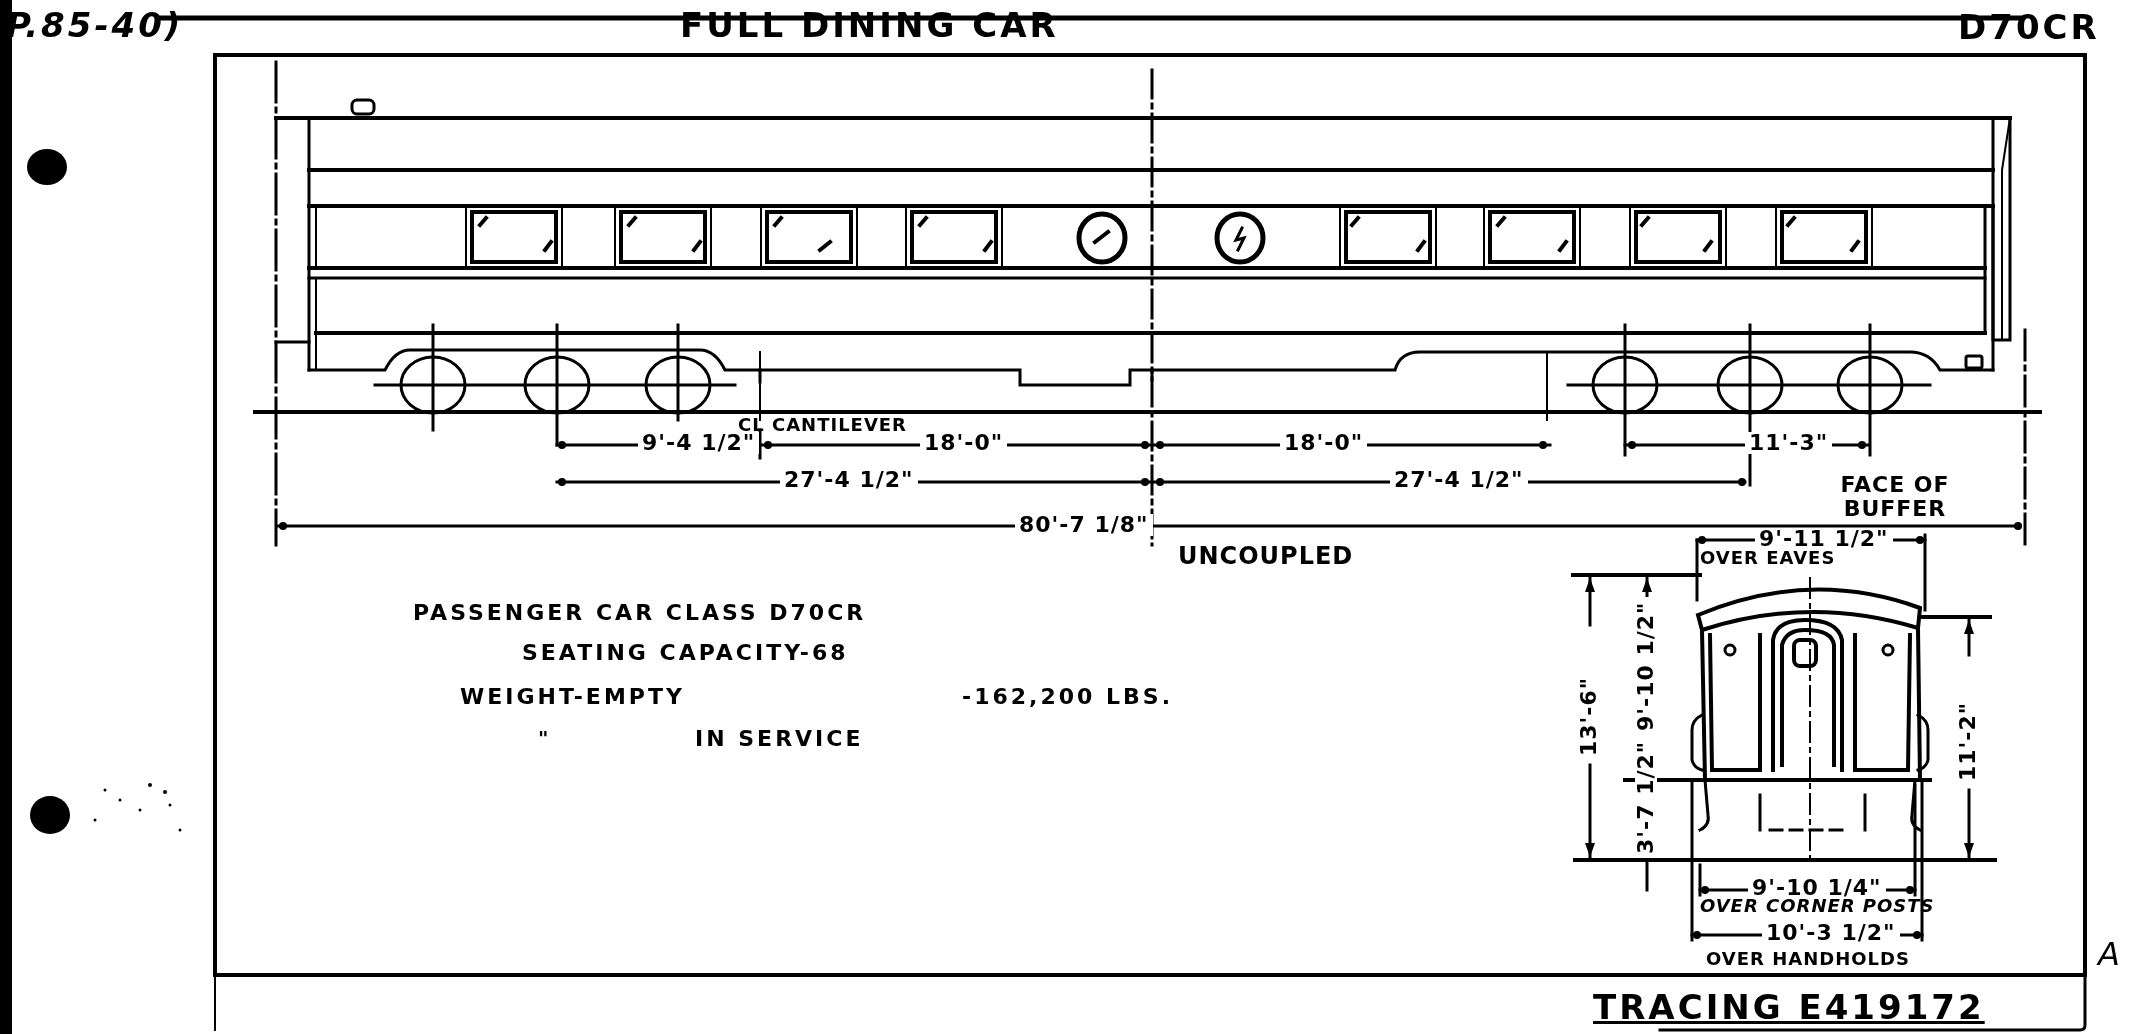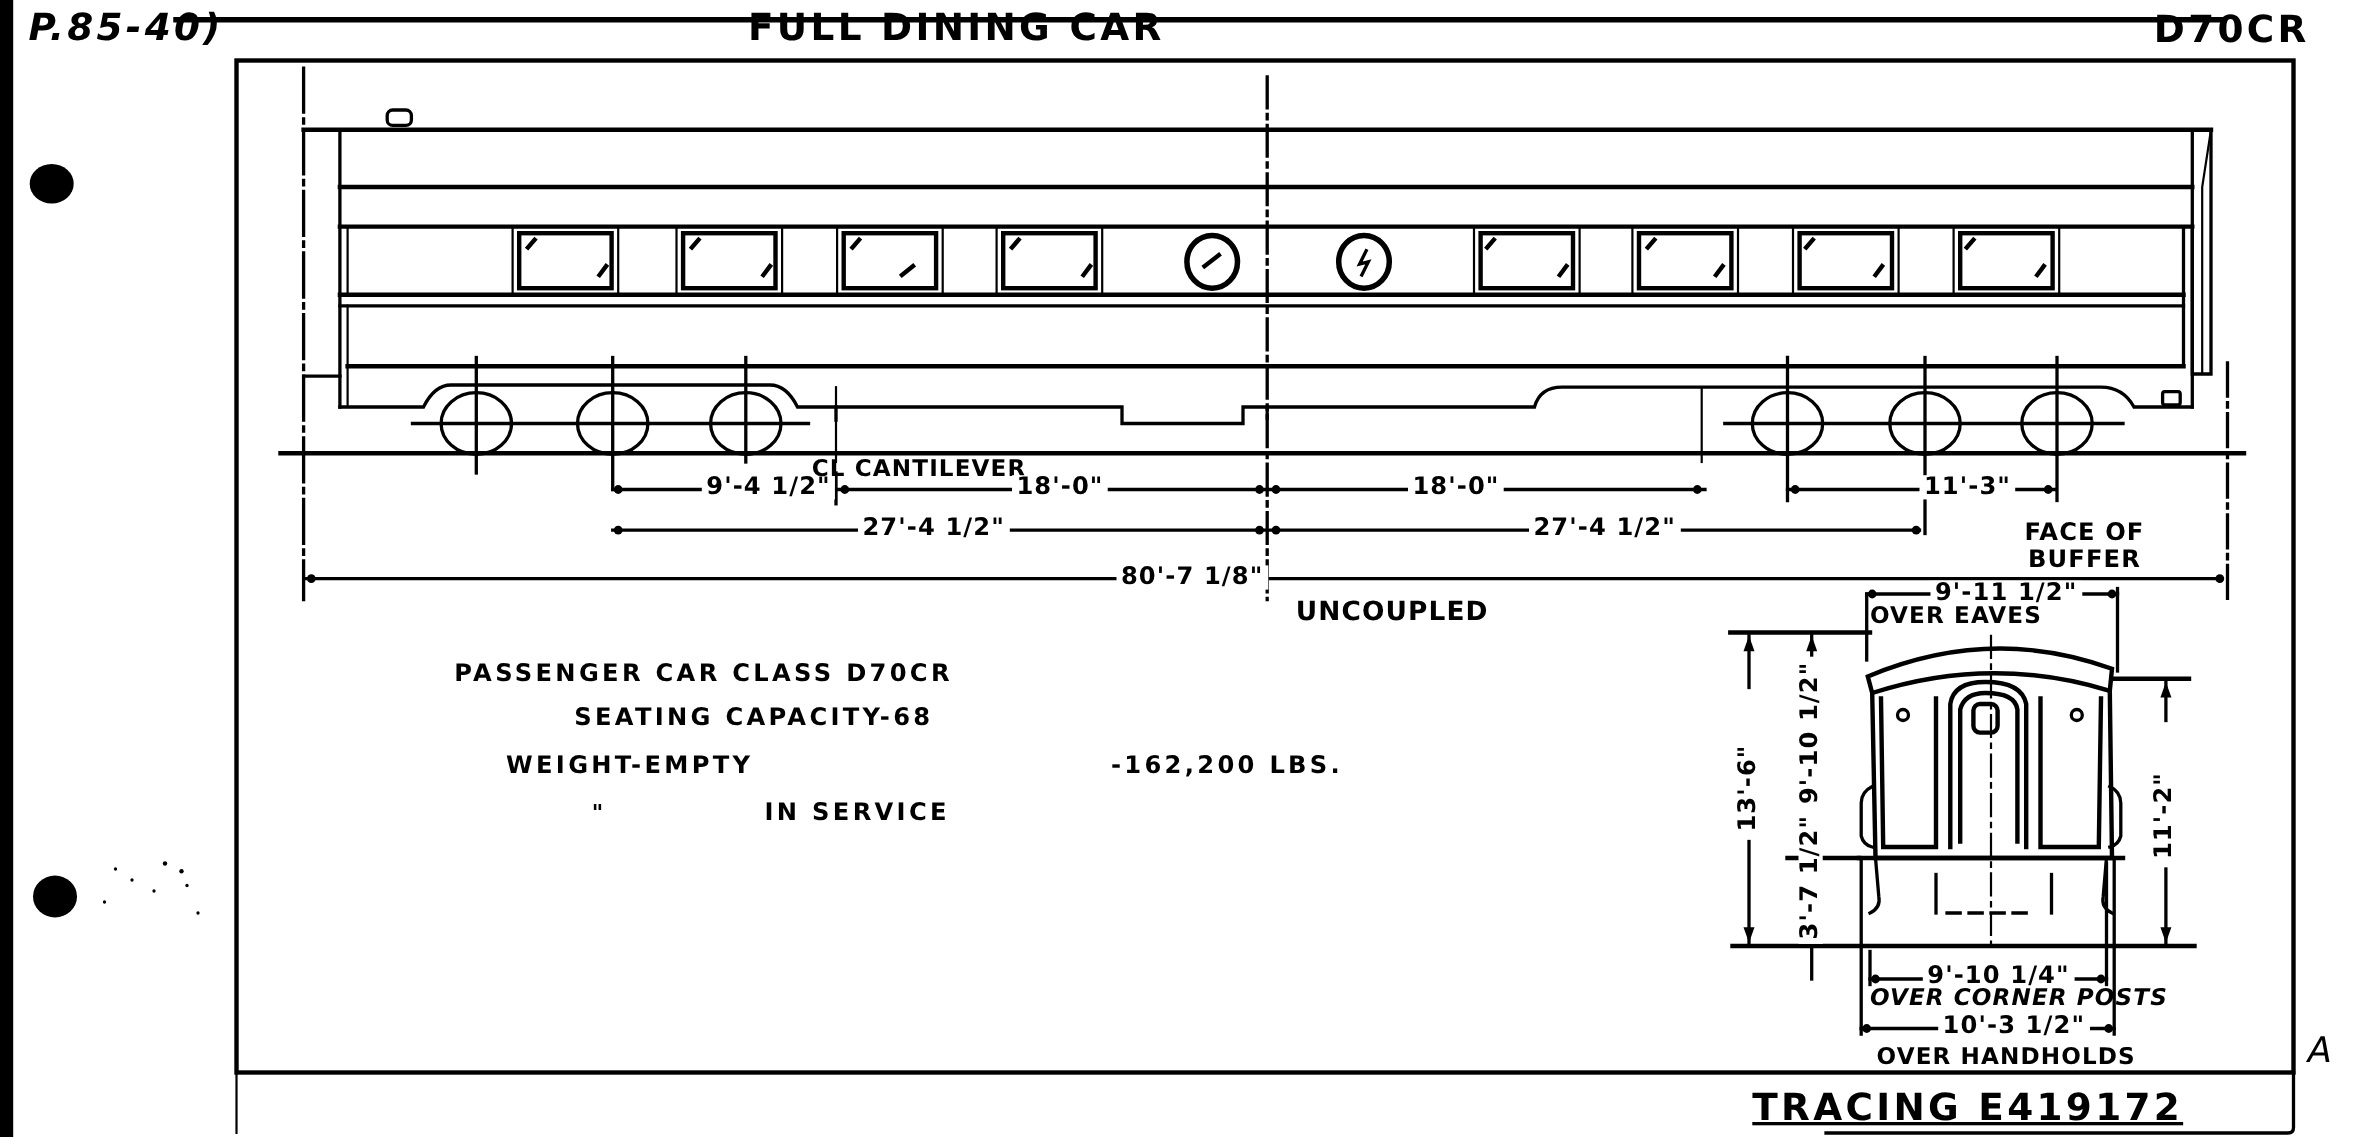--- a/index.html
+++ b/index.html
@@ -3,21 +3,21 @@
 <meta charset="utf-8">
 <style>
   html, body { margin: 0; padding: 0; background: #ffffff; }
   body { width: 2139px; height: 1034px; position: relative; overflow: hidden; font-family: "DejaVu Sans", sans-serif; }
   .sheet { position: absolute; left: 0; top: 0; width: 2139px; height: 1034px; background: #fff; }
   svg { position: absolute; left: 0; top: 0; }
   .lbl { position: absolute; font-family: "DejaVu Sans", sans-serif; font-weight: bold; color: #000; white-space: nowrap; letter-spacing: 1px; line-height: 1; }
   .hdr { font-size: 34px; letter-spacing: 3px; }
   .dim { font-size: 22px; letter-spacing: 1px; background: #fff; padding: 0 4px; }
   .spec { font-size: 22px; letter-spacing: 3px; }
-  .small { font-size: 21px; letter-spacing: 1px; }
+  .small { font-size: 18px; letter-spacing: 1px; }
   .vert { transform-origin: left top; transform: rotate(-90deg); }
 </style>
 </head>
 <body>
 
 <div class="sheet">
 
 <svg width="2139" height="1034" viewBox="0 0 2139 1034" fill="none" stroke="#000" stroke-linecap="square">
 
   <rect x="0" y="0" width="12" height="1034" fill="#000" stroke="none"></rect>
@@ -245,39 +245,39 @@
         <circle cx="1917" cy="935" r="4"></circle>
     <polygon points="1590,578 1585,592 1595,592"></polygon>
         <polygon points="1590,857 1585,843 1595,843"></polygon>
     <polygon points="1647,578 1642,592 1652,592"></polygon>
         <polygon points="1647,778 1642,764 1652,764"></polygon>
     <polygon points="1969,620 1964,634 1974,634"></polygon>
         <polygon points="1969,857 1964,843 1974,843"></polygon>
   </g>
 </svg>
 
-<div class="lbl hdr" style="left:6px; top:8px; font-style:italic;margin-left:20px;">P.85-40)</div>
+<div class="lbl hdr" style="left:6px; top:8px; font-style:italic;">P.85-40)</div>
 <div class="lbl hdr" style="left:680px; top:8px;">FULL DINING CAR</div>
 <div class="lbl hdr" style="left:1958px; top:10px;">D70CR</div>
 
 <div class="lbl dim" style="left:638px; top:432px;">9'-4 1/2"</div>
 <div class="lbl small" style="left:738px; top:416px;">CL CANTILEVER</div>
 <div class="lbl dim" style="left:920px; top:432px;">18'-0"</div>
 <div class="lbl dim" style="left:1280px; top:432px;">18'-0"</div>
 <div class="lbl dim" style="left:1745px; top:432px;">11'-3"</div>
 <div class="lbl dim" style="left:780px; top:469px;">27'-4 1/2"</div>
 <div class="lbl dim" style="left:1390px; top:469px;">27'-4 1/2"</div>
 <div class="lbl small" style="left:1810px; top:473px; width:170px; white-space:normal; line-height:24px; font-size:22px; text-align:center;">FACE OF BUFFER</div>
 <div class="lbl dim" style="left:1015px; top:514px;">80'-7 1/8"</div>
 <div class="lbl small" style="left:1178px; top:544px; font-size:24px;">UNCOUPLED</div>
 
 <div class="lbl spec" style="left:413px; top:602px;">PASSENGER CAR CLASS D70CR</div>
 <div class="lbl spec" style="left:522px; top:642px;">SEATING CAPACITY-68</div>
 <div class="lbl spec" style="left:460px; top:686px;">WEIGHT-EMPTY</div>
-<div class="lbl spec" style="left:962px; top:686px;margin-left:48px;">-162,200 LBS.</div>
+<div class="lbl spec" style="left:962px; top:686px;">-162,200 LBS.</div>
 <div class="lbl spec" style="left:538px; top:728px; font-size:20px;">"</div>
 <div class="lbl spec" style="left:695px; top:728px;">IN SERVICE</div>
 
 <div class="lbl dim" style="left:1755px; top:528px;">9'-11 1/2"</div>
 <div class="lbl small" style="left:1700px; top:549px;">OVER EAVES</div>
 <div class="lbl dim vert" style="left:1578px; top:760px;">13'-6"</div>
 <div class="lbl dim vert" style="left:1635px; top:735px;">9'-10 1/2"</div>
 <div class="lbl dim vert" style="left:1635px; top:858px;">3'-7 1/2"</div>
 <div class="lbl dim vert" style="left:1957px; top:785px;">11'-2"</div>
 <div class="lbl dim" style="left:1748px; top:877px;">9'-10 1/4"</div>

